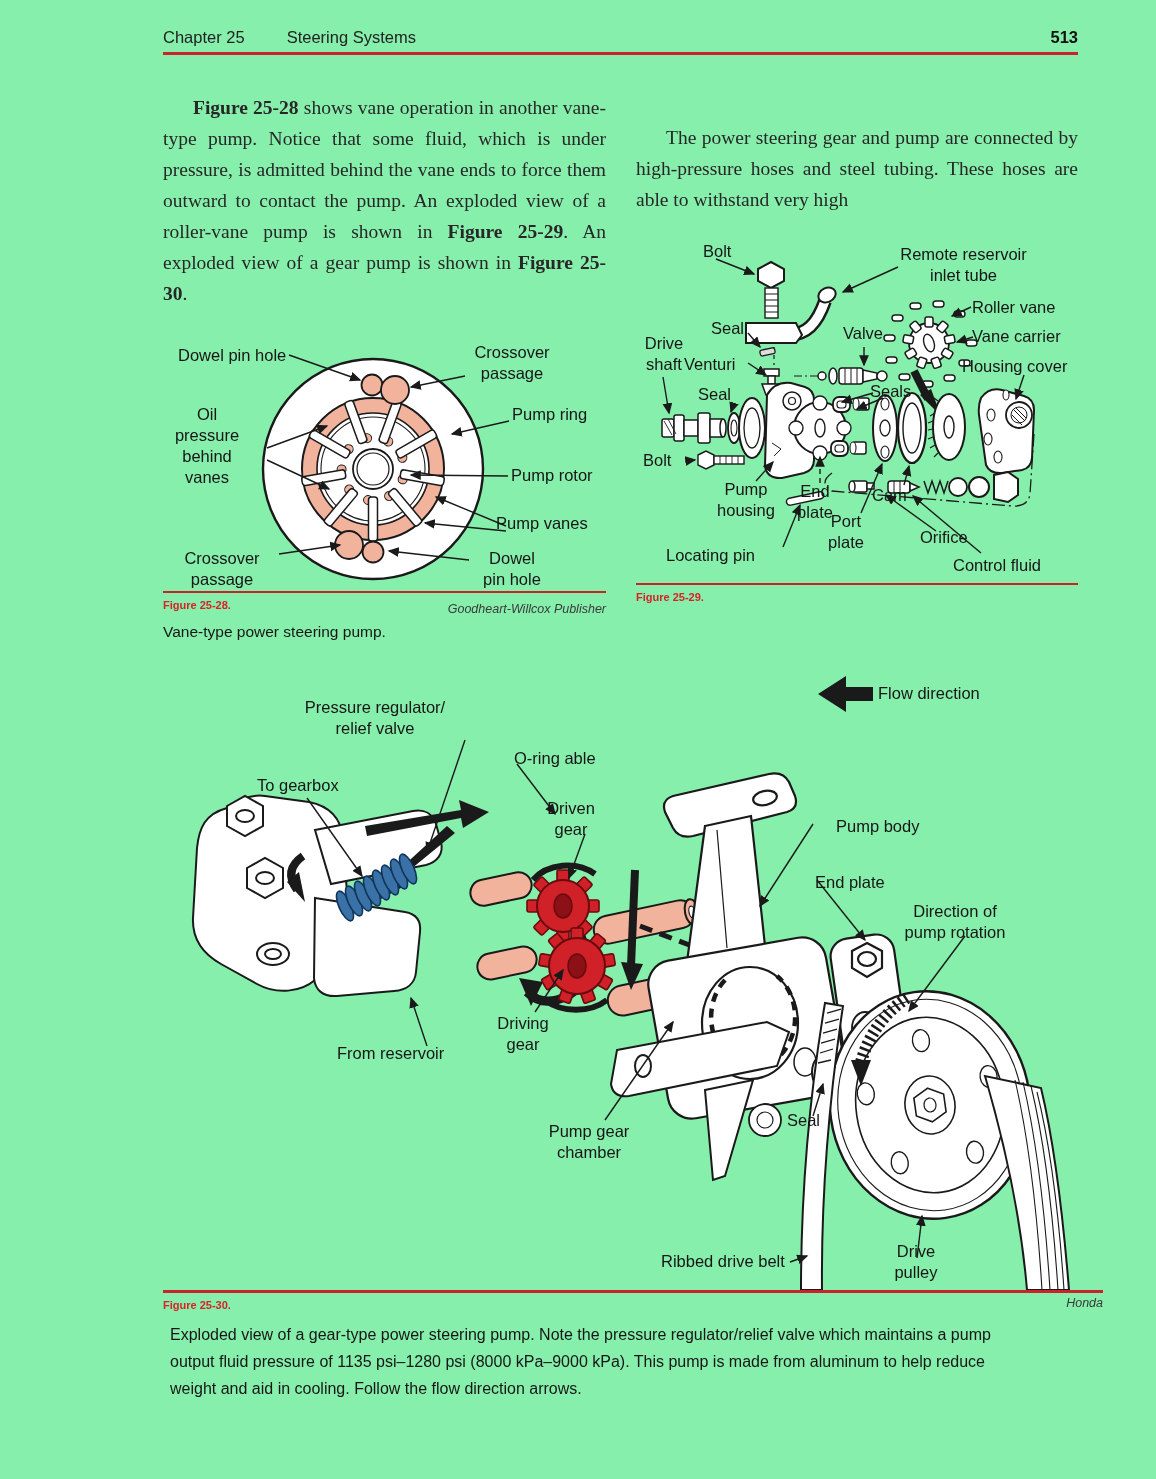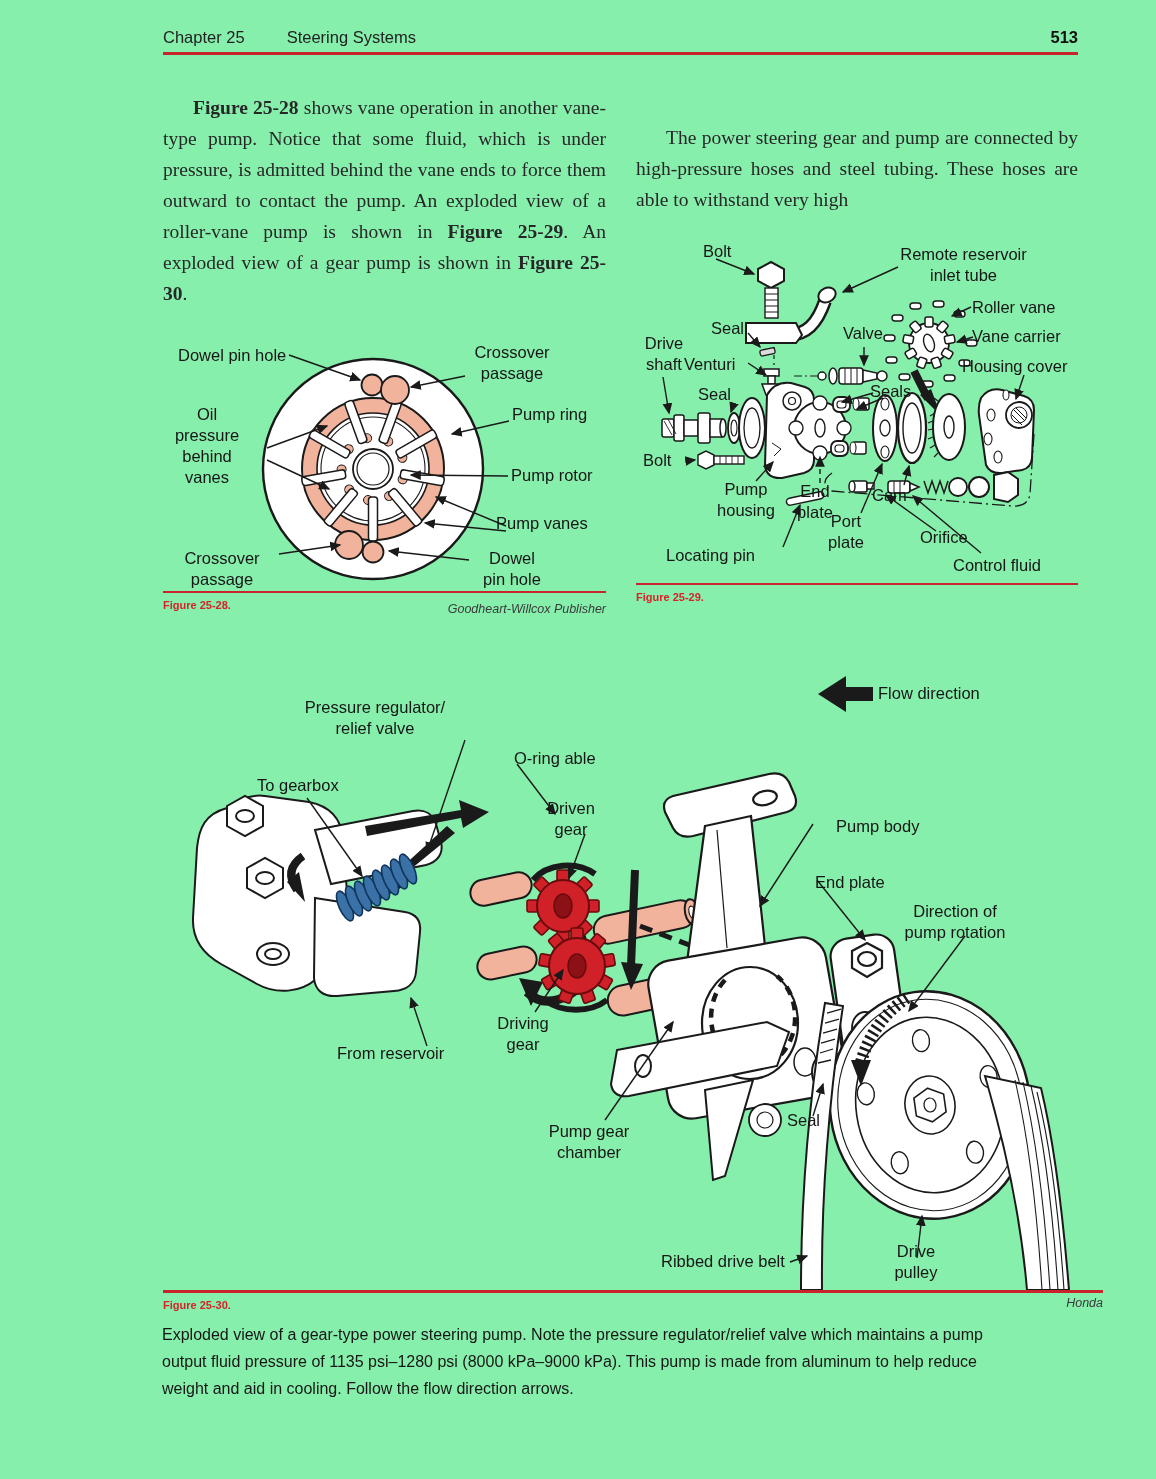--- a/index.html
+++ b/index.html
@@ -131,20 +131,21 @@
   <div class="lbl" style="left:511px;top:465px">Pump rotor</div>
   <div class="lbl" style="left:496px;top:513px">Pump vanes</div>
   <div class="lbl c" style="left:172px;top:548px;width:100px">Crossover
 passage</div>
   <div class="lbl c" style="left:466px;top:548px;width:92px">Dowel
 pin hole</div>
 
   <div class="rule" style="left:163px;top:591px;width:443px"></div>
   <div class="fignum" style="left:163px;top:599px">Figure 25-28.</div>
   <div class="credit" style="right:550px;top:602px">Goodheart-Willcox Publisher</div>
+  <div class="figcap" style="left:163px;top:621px;width:443px">Vane-type power steering pump.</div>
 
   <svg class="np" style="left:636px;top:243px" width="442" height="335" viewBox="0 0 442 335">
     <defs>
         <marker id="ah29" markerWidth="9" markerHeight="8" refX="7" refY="3.5" orient="auto">
           <path d="M0,0 L8,3.5 L0,7 z" fill="#1a1a1a"></path>
         </marker>
       </defs>
 
     <g fill="#fff" stroke="#1a1a1a">
       <polygon points="122,26 135,19 148,26 148,38 135,45 122,38" stroke-width="2"></polygon>
@@ -536,17 +537,17 @@
   <div class="lbl c" style="left:543px;top:1121px;width:92px">Pump gear
 chamber</div>
   <div class="lbl" style="left:787px;top:1110px">Seal</div>
   <div class="lbl" style="left:661px;top:1251px">Ribbed drive belt</div>
   <div class="lbl c" style="left:884px;top:1241px;width:64px">Drive
 pulley</div>
 
   <div class="rule" style="left:163px;top:1290px;width:940px;height:2.5px"></div>
   <div class="fignum" style="left:163px;top:1299px">Figure 25-30.</div>
   <div class="credit" style="right:53px;top:1296px">Honda</div>
-  <div class="figcap" style="left:162px;top:1321px;width:945px;font-size:16px;line-height:27px">Exploded view of a gear-type power steering pump. Note the pressure regulator/relief valve which maintains a pump
+  <div class="figcap" style="left:170px;top:1321px;width:945px;font-size:16px;line-height:27px">Exploded view of a gear-type power steering pump. Note the pressure regulator/relief valve which maintains a pump
 output fluid pressure of 1135 psi–1280 psi (8000 kPa–9000 kPa). This pump is made from aluminum to help reduce
 weight and aid in cooling. Follow the flow direction arrows.</div>
 
 </div>
 
 </body></html>

